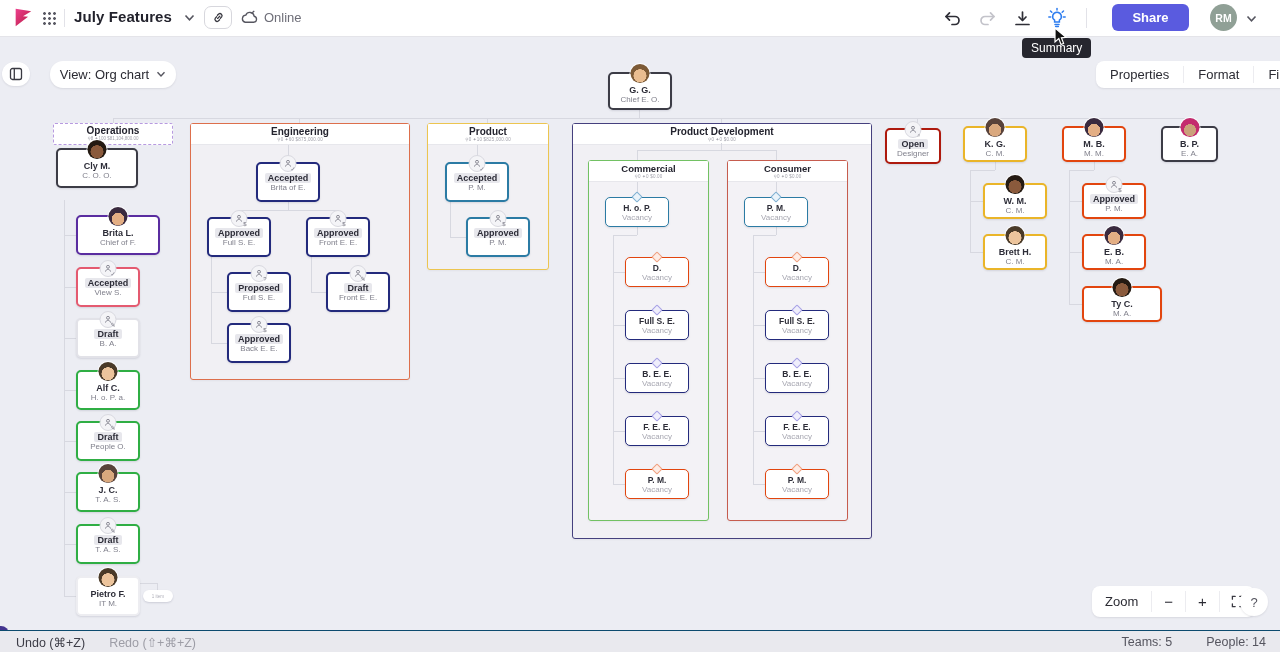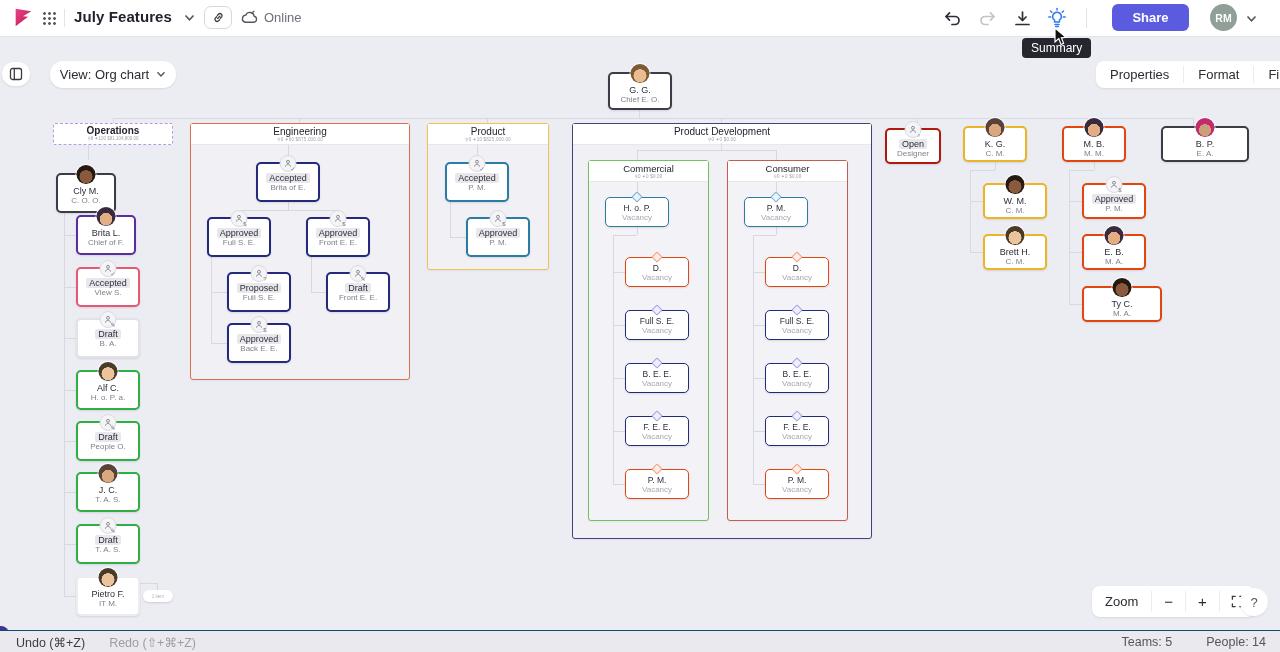--- a/index.html
+++ b/index.html
@@ -37,32 +37,32 @@
   
   .statusbar{position:absolute;left:0;top:630px;width:1280px;height:22px;background:#e9e9ee;
              border-top:1px solid #0c4a6e;z-index:10;font-size:12.5px;display:flex;align-items:center}
   .statusbar .undo{margin-left:16px;color:#3c3c46}
   .statusbar .redo{margin-left:24px;color:#9d9da6}
   .statusbar .right{margin-left:auto;display:flex;gap:34px;margin-right:14px;color:#55555f}
   .corner-accent{position:absolute;left:0;top:626px;width:9px;height:16px;background:#43348f;border-radius:0 8px 8px 0;z-index:9}
   
   .sec{position:absolute;border:1.5px solid;border-radius:3px;background:#f1f0f4;box-shadow:0 1px 2px rgba(30,30,60,.05);z-index:2}
   .sec .hd{background:#fff;border-bottom:1px solid #e7e7ec;text-align:center;padding:2px 0 2px;border-radius:1px 1px 0 0}
-  .sec .hd .ttl{font-size:10px;font-weight:normal;color:#23232e;line-height:11px}
+  .sec .hd .ttl{font-size:10px;font-weight:bold;color:#23232e;line-height:11px}
   .sec .hd .st{font-size:4.5px;color:#a2a2ab;letter-spacing:.2px;line-height:5px}
   .ops-hd{position:absolute;left:53px;top:123px;width:120px;height:22px;background:#fff;border:1px dashed #b79ae0;
           border-radius:2px;text-align:center;z-index:3;padding-top:1px;box-sizing:border-box}
   .ops-hd .ttl{font-size:10px;font-weight:bold;color:#23232e;line-height:11px}
   .ops-hd .st{font-size:4.5px;color:#a2a2ab;line-height:5px}
   
   .ln{position:absolute;background:#d7d8e0;z-index:2}
   
   .node{position:absolute;background:#fff;border:2.5px solid;border-radius:5px;text-align:center;z-index:3;
         box-shadow:0 1px 2px rgba(30,30,60,.12);box-sizing:border-box;cursor:pointer}
-  .node .t{font-size:9px;font-weight:normal;color:#2d2d38;line-height:10px}
+  .node .t{font-size:9px;font-weight:bold;color:#2d2d38;line-height:10px}
   .node .s{font-size:8px;color:#80808c;line-height:9px}
   .node.person{padding-top:11px}
   .node.status{padding-top:9px}
   .node.vac{border-width:1.5px;padding-top:5px}
   .node.vac .t{font-size:8.5px}
   .node.vac .s{color:#a8a8b2}
   .hl{background:#e7e7ec;border-radius:2px;padding:0 3px}
   .av{position:absolute;top:-10px;left:50%;transform:translateX(-50%);width:19px;height:19px;border-radius:50%;
       box-shadow:0 0 0 1px rgba(255,255,255,.9)}
   .av1{background:radial-gradient(circle at 50% 62%,#e9bd90 0 42%,#7c5a36 44%)}
@@ -300,27 +300,27 @@
 <i class="ln" style="left:1069px;top:252px;width:13px;height:1px"></i>
 <i class="ln" style="left:1069px;top:304px;width:13px;height:1px"></i>
 <i class="ln" style="left:140px;top:583px;width:17px;height:1px"></i>
 <i class="ln" style="left:157px;top:583px;width:1px;height:9px"></i>
 
 <div class="node person c-dark" style="left:608px;top:72px;width:64px;height:38px">
   <span class="av av1"></span>
   <div class="t">G. G.</div>
   <div class="s">Chief E. O.</div>
 </div>
-<div class="node person c-dark" style="left:56px;top:173px;width:60px;height:40px">
+<div class="node person c-dark" style="left:56px;top:148px;width:82px;height:40px">
   <span class="av av2"></span>
   <div class="t">Cly M.</div>
   <div class="s">C. O. O.</div>
 </div>
 
-<div class="node person c-purple" style="left:76px;top:215px;width:60px;height:40px">
+<div class="node person c-purple" style="left:76px;top:215px;width:84px;height:40px">
   <span class="av av3"></span>
   <div class="t">Brita L.</div>
   <div class="s">Chief of F.</div>
 </div>
 <div class="node status c-pink" style="left:76px;top:267px;width:64px;height:40px">
   <span class="nic">
       <svg width="9" height="9" viewBox="0 0 16 16">
         <circle cx="8" cy="5" r="2.6" fill="none" stroke="#7a7a86" stroke-width="1.5"></circle>
         <path d="M3.5 13.5 c.8-2.8 2.4-4 4.5-4 s3.7 1.2 4.5 4" fill="none" stroke="#7a7a86" stroke-width="1.5"></path>
       </svg>
@@ -545,21 +545,21 @@
 <div class="node person c-yellow" style="left:963px;top:126px;width:64px;height:36px">
   <span class="av av5"></span>
   <div class="t">K. G.</div>
   <div class="s">C. M.</div>
 </div>
 <div class="node person c-orange" style="left:1062px;top:126px;width:64px;height:36px">
   <span class="av av3"></span>
   <div class="t">M. B.</div>
   <div class="s">M. M.</div>
 </div>
-<div class="node person c-dark" style="left:1161px;top:126px;width:88px;height:36px">
+<div class="node person c-dark" style="left:1161px;top:126px;width:57px;height:36px">
   <span class="av av6"></span>
   <div class="t">B. P.</div>
   <div class="s">E. A.</div>
 </div>
 <div class="node person c-yellow" style="left:983px;top:183px;width:64px;height:36px">
   <span class="av av2"></span>
   <div class="t">W. M.</div>
   <div class="s">C. M.</div>
 </div>
 <div class="node status c-orange" style="left:1082px;top:183px;width:64px;height:36px">

